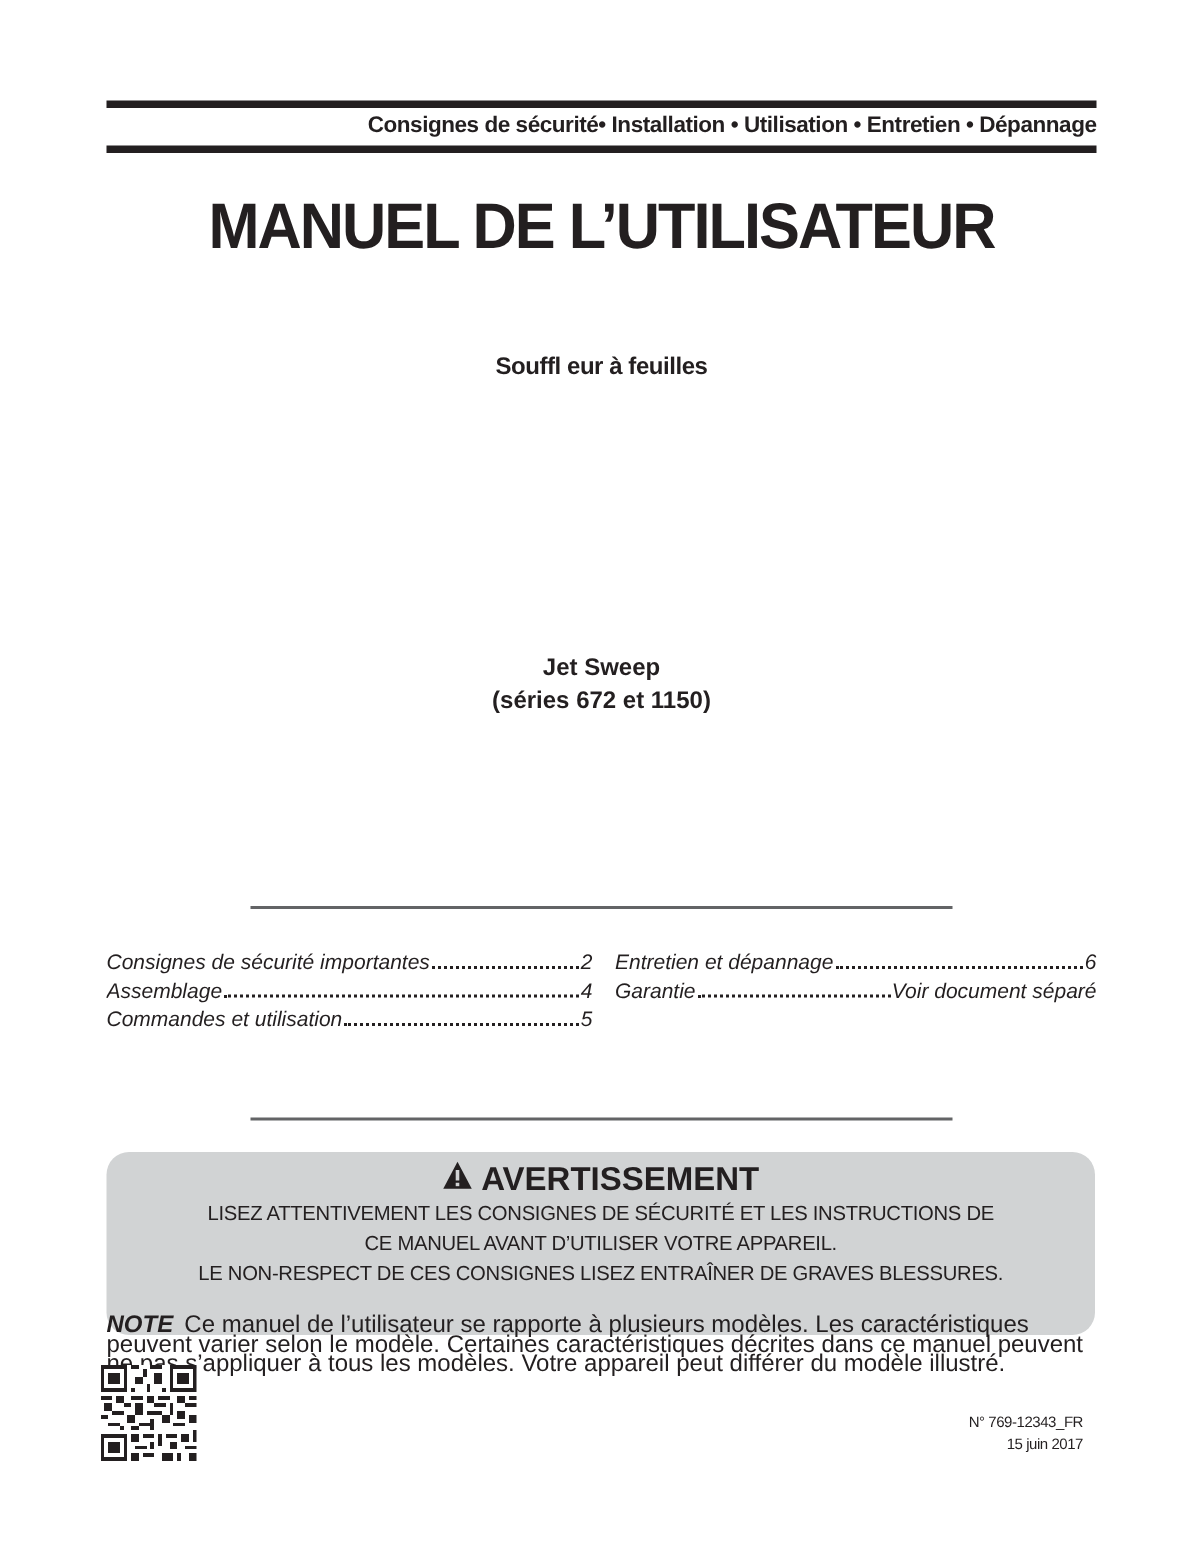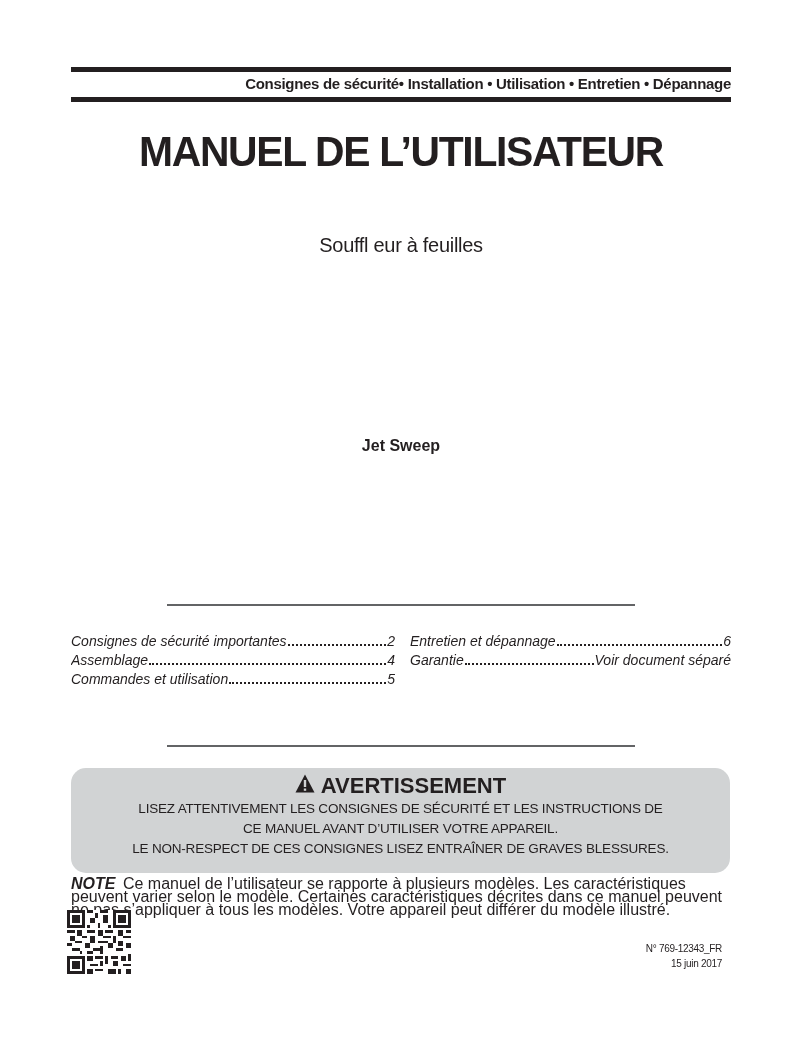--- a/index.html
+++ b/index.html
@@ -19,21 +19,21 @@
     }
 
     .main-title {
       position: absolute; left: 71px; top: 124px; width: 660px;
       text-align: center; font-size: 43px; font-weight: bold; line-height: 54px;
       letter-spacing: -1.4px; transform: scaleX(0.95);
     }
 
     .subtitle {
       position: absolute; left: 71px; top: 231px; width: 660px;
-      text-align: center; font-size: 20px; font-weight: normal; line-height: 28px;
+      text-align: center; font-size: 16px; font-weight: bold; line-height: 28px;
       letter-spacing: -0.3px;
     }
 
     .model {
       position: absolute; left: 71px; top: 435px; width: 660px;
       text-align: center; font-size: 16px; font-weight: bold; line-height: 22px;
     }
 
     .divider { position: absolute; left: 167px; width: 468px; height: 2px; background: #636466; }
     .divider.d1 { top: 604px; }
@@ -47,21 +47,21 @@
     .toc.right { left: 410px; width: 321px; }
     .toc-row { display: flex; align-items: baseline; white-space: nowrap; overflow: hidden; }
     .toc-row .lbl { flex: 0 0 auto; }
     .toc-row .dots {
       flex: 1 1 auto; overflow: hidden; margin: 0 1px;
       border-bottom: 2px dotted #231f20; height: 0; align-self: flex-end; margin-bottom: 5px;
     }
     .toc-row .pg { flex: 0 0 auto; }
 
     .warning-box {
-      position: absolute; left: 71px; top: 768px; width: 659px; height: 105px;
+      position: absolute; left: 71px; top: 768px; width: 659px; height: 122px;
       background: #d1d3d4; border-radius: 15px; text-align: center;
     }
     .warning-title {
       margin-top: 5px; font-size: 22px; font-weight: bold; line-height: 26px;
       display: flex; justify-content: center; align-items: center; gap: 6px;
     }
     .warning-title svg { width: 20px; height: 19px; }
     .warning-line {
       font-size: 13.5px; font-weight: normal; line-height: 20px; letter-spacing: -0.2px;
     }
@@ -88,20 +88,21 @@
   <div class="rule-top"></div>
   <div class="header-line">Consignes de sécurité• Installation • Utilisation • Entretien • Dépannage</div>
   <div class="rule-bottom"></div>
 
   <h1 class="main-title">MANUEL DE L’UTILISATEUR</h1>
 
   <div class="subtitle">Souffl  eur à feuilles</div>
 
   <div class="model">
     <div>Jet Sweep</div>
+    <div>(séries 672 et 1150)</div>
   </div>
 
   <div class="divider d1"></div>
 
   <div class="toc left">
     <div class="toc-row">
       <span class="lbl">Consignes de sécurité importantes</span>
       <span class="dots"></span>
       <span class="pg">2</span>
     </div>

